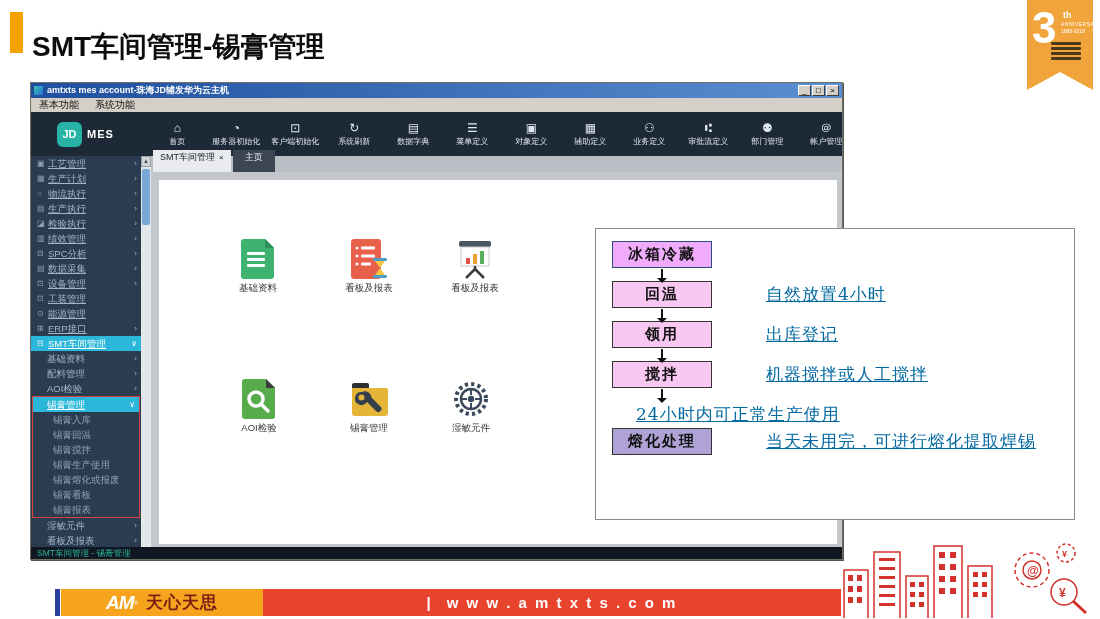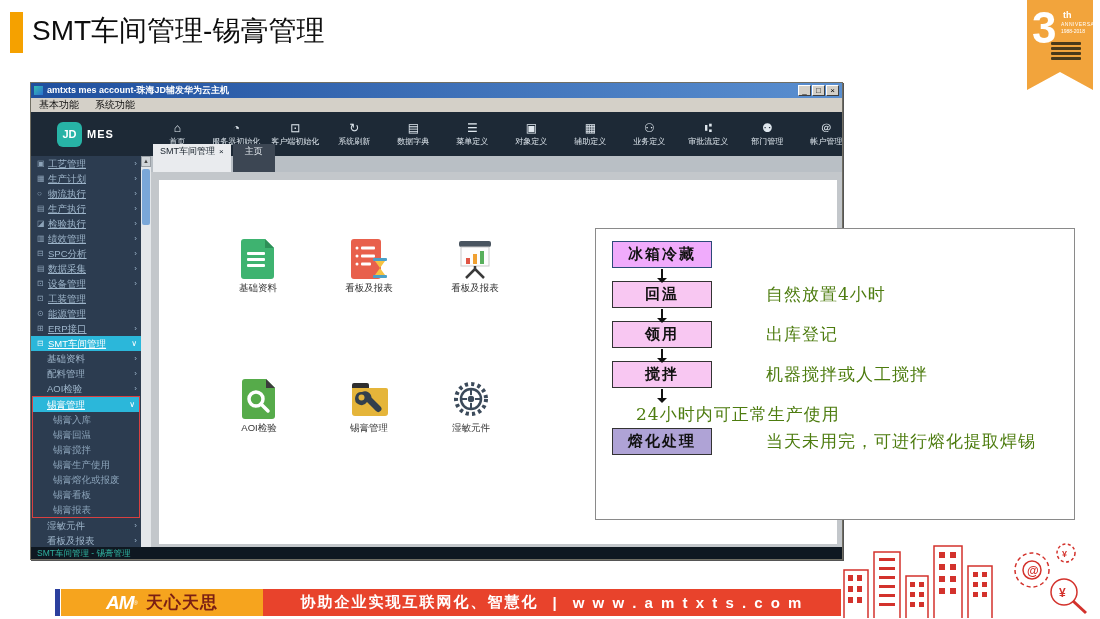--- a/index.html
+++ b/index.html
@@ -1,21 +1,21 @@
 <!DOCTYPE html>
 <html><head>
 <meta charset="utf-8">
 <style>
   * { margin:0; padding:0; box-sizing:border-box; }
   body { font-family:"Liberation Sans", sans-serif; background:#888; }
   .slide { position:relative; width:1100px; height:619px; background:#fff; overflow:hidden; margin:0 auto; }
 
   
   .accent-bar { position:absolute; left:10px; top:12px; width:13px; height:41px; background:#f5a100; }
-  .slide-title { position:absolute; left:32px; top:12px; font-size:28px; font-weight:normal; color:#0d0d0d; letter-spacing:0; }
+  .slide-title { position:absolute; left:32px; top:28px; font-size:28px; font-weight:bold; color:#0d0d0d; letter-spacing:0; }
   .badge { position:absolute; left:1027px; top:0; width:66px; height:90px; background:#f2a43c;
            clip-path:polygon(0 0,100% 0,100% 100%,50% 80%,0 100%); color:#fff; }
   .badge .b-num { position:absolute; left:5px; top:6px; font-size:44px; font-weight:bold; line-height:1; }
   .badge .b-sup { position:absolute; left:36px; top:10px; font-size:9px; font-weight:bold; }
   .badge .b-l1 { position:absolute; left:34px; top:21px; font-size:5px; letter-spacing:0.5px; }
   .badge .b-l2 { position:absolute; left:34px; top:28px; font-size:5px; }
   .badge .b-books { position:absolute; left:24px; top:42px; width:30px; }
   .badge .b-books div { height:3px; background:#4a3a1a; margin-bottom:2px; border-radius:1px; }
 
   
@@ -52,21 +52,21 @@
   .srow.sub2 .slabel { text-decoration:none; }
   .paste-group { border:1px solid #d94040; margin:0 1px; }
   .paste-group .srow.active { padding-left:14px; }
   
   .scrollcol { width:10px; background:#e4e7ea; flex:0 0 auto; display:flex; flex-direction:column; align-items:center; }
   .scroll-up { width:10px; height:11px; background:#cfd4d8; border:1px solid #9aa0a6; font-size:6px; line-height:9px; text-align:center; color:#444; }
   .scroll-thumb { width:8px; height:56px; background:#7aa7d8; border-radius:2px; margin-top:2px; }
   
   .rightcol { flex:1; display:flex; flex-direction:column; min-width:0; }
   .tabbar { height:16px; background:#b9bfc5; display:flex; align-items:flex-end; gap:2px; padding-left:2px; flex:0 0 auto; }
-  .tab { height:28px; line-height:14px; padding:0 7px; font-size:9px; cursor:pointer; white-space:nowrap; }
+  .tab { height:22px; line-height:14px; padding:0 7px; font-size:9px; cursor:pointer; white-space:nowrap; }
   .tab.active { background:#e9ebee; color:#16202a; }
   .tab.dark { background:#3c4653; color:#dfe5ea; padding:0 12px; }
   .tab .tclose { margin-left:4px; font-size:8px; }
   .content { flex:1; background:#c3c7cb; position:relative; min-height:0; }
   .canvas { position:absolute; left:8px; right:5px; top:8px; bottom:3px; background:#fff; }
   .dicon { position:absolute; width:76px; text-align:center; cursor:pointer; }
   .dicon svg { display:block; margin:0 auto; }
   .dlabel { font-size:9.5px; color:#333; margin-top:2px; white-space:nowrap; }
   .pos-i1 { left:61px; top:58px; } .pos-i2 { left:172px; top:58px; } .pos-i3 { left:278px; top:58px; }
   .pos-i4 { left:62px; top:198px; } .pos-i5 { left:172px; top:198px; } .pos-i6 { left:274px; top:198px; }
@@ -78,21 +78,21 @@
   .fc-step { display:grid; grid-template-columns:130px 1fr; }
   .fc-left { display:flex; flex-direction:column; align-items:center; width:100px; }
   .fc-box { width:100px; height:27px; line-height:25px; text-align:center; border:1px solid #333;
             font-size:15px; font-weight:bold; color:#111; letter-spacing:2px; }
   .fc-box.blue { background:#f0abfc; border-color:#2c4a78; }
   .fc-box.pink { background:#f8c7f2; }
   .fc-box.purple { background:#afa3d6; }
   .fc-arrow { width:2px; height:10px; background:#111; position:relative; margin:1px 0 2px 0; }
   .fc-arrow::after { content:""; position:absolute; left:-4px; top:9px; border:5px solid transparent; border-top-color:#111; }
   div.fc-step:last-of-type .fc-arrow { display:none; }
-  .fc-note { font-size:17px; color:#4d7c0f; line-height:27px; padding-left:24px; white-space:nowrap; letter-spacing:1px; }
+  .fc-note { font-size:17px; color:#0369a1; line-height:27px; padding-left:24px; white-space:nowrap; letter-spacing:1px;text-decoration:underline; }
 
   
   .fblue { position:absolute; left:55px; top:589px; width:5px; height:27px; background:#2b3f9e; }
   .forange { position:absolute; left:61px; top:589px; width:202px; height:27px; background:#f6a41e;
              display:flex; align-items:center; justify-content:center; }
   .logo-mark { color:#fff; font-weight:bold; font-style:italic; font-size:19px; letter-spacing:-1px; }
   .logo-reg { color:#fff; font-size:6px; vertical-align:super; }
   .logo-text { color:#7a1f14; font-weight:bold; font-size:17px; margin-left:8px; letter-spacing:1px; }
   .fred { position:absolute; left:263px; top:589px; width:578px; height:27px; background:#e8432c;
           display:flex; align-items:center; justify-content:center; gap:14px; color:#fff;
@@ -495,21 +495,20 @@
 
   </div>
 
   <div class="fblue"></div>
   <div class="forange">
     <span class="logo-mark">AM</span>
     <span class="logo-reg">®</span>
     <span class="logo-text">天心天思</span>
   </div>
   <div class="fred">
-    <span>协助企业实现互联网化、智慧化</span>
     <span>|</span>
     <span>w w w . a m t x t s . c o m</span>
   </div>
 
   <svg class="city" width="262" height="78" viewBox="0 0 262 78">
     <g stroke="#d3322c" stroke-width="1.5" fill="#fff">
       <path d="M8 78 V30 h24 V78"></path>
       <path d="M38 78 V12 h26 V78"></path>
       <path d="M70 78 V36 h22 V78"></path>
       <path d="M98 78 V6 h28 V78"></path>

